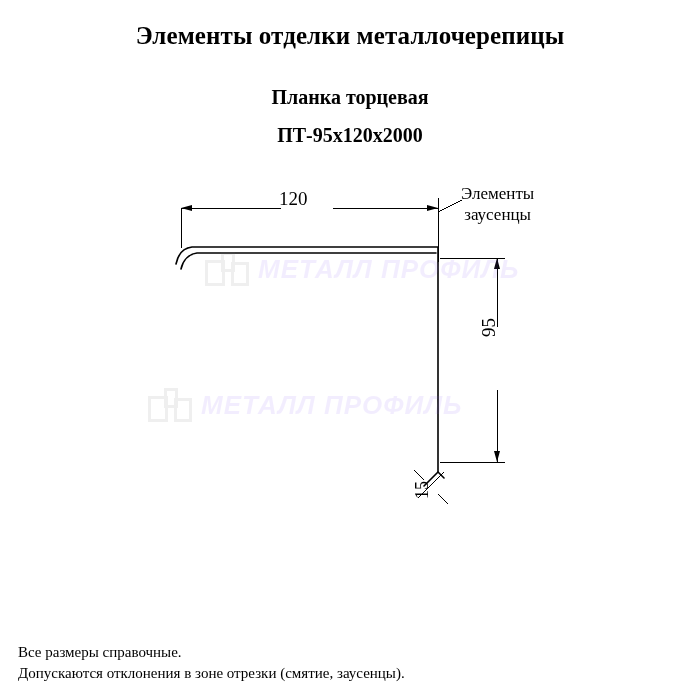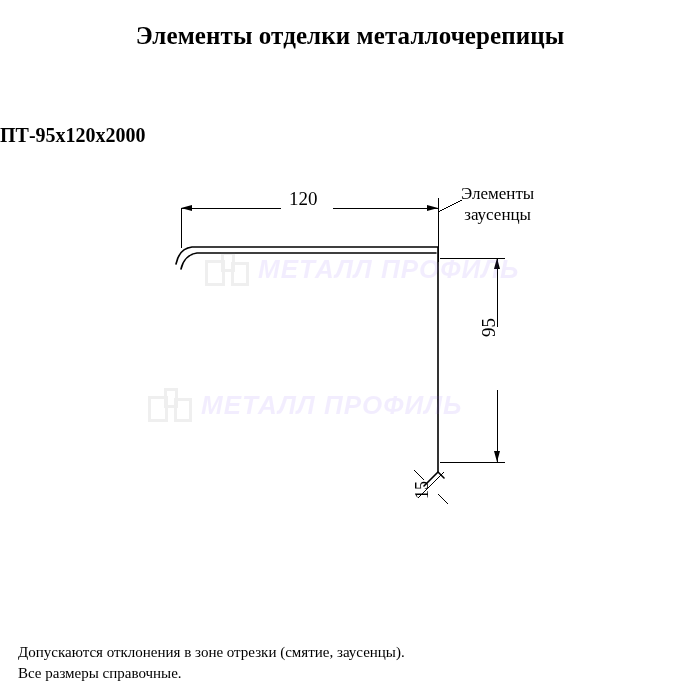--- a/index.html
+++ b/index.html
@@ -39,20 +39,21 @@
     text-align: center;
     font-family: "Liberation Serif", serif;
     font-weight: bold;
     font-size: 20px;
   }
   .code {
     position: absolute;
     top: 124px;
     left: 0;
     width: 700px;
+    text-align: center;
     font-family: "Liberation Serif", serif;
     font-weight: bold;
     font-size: 20px;
   }
   .drawing {
     position: absolute;
     top: 0;
     left: 0;
     width: 700px;
     height: 700px;
@@ -90,21 +91,21 @@
   .wm-logo .b1 { left: 0; top: 8px; width: 20px; height: 26px; }
   .wm-logo .b2 { left: 16px; top: 0px; width: 14px; height: 20px; }
   .wm-logo .b3 { left: 26px; top: 10px; width: 18px; height: 24px; }
   .label {
     position: absolute;
     font-family: "Liberation Serif", serif;
     font-size: 19px;
     color: #000;
     white-space: nowrap;
   }
-  .label-120 { left: 289px; top: 188px; }
+  .label-120 { left: 279px; top: 188px; }
   .label-95 {
     left: 478px;
     top: 337px;
     transform: rotate(-90deg);
     transform-origin: left top;
   }
   .label-15 {
     left: 412px;
     top: 499px;
     transform: rotate(-90deg);
@@ -127,20 +128,21 @@
     line-height: 21px;
     color: #000;
   }
 </style>
 </head>
 <body>
 
 <div class="page">
 
   <div class="title">Элементы отделки металлочерепицы</div>
+  <div class="subtitle">Планка торцевая</div>
   <div class="code">ПТ-95x120x2000</div>
 
   <svg class="drawing" viewBox="0 0 700 700">
 
     <g stroke="#000000" stroke-width="1" fill="none" shape-rendering="crispEdges">
 
       <line x1="181" y1="208" x2="281" y2="208"></line>
       <line x1="333" y1="208" x2="438" y2="208"></line>
 
       <line x1="181" y1="208" x2="181" y2="248"></line>
@@ -194,17 +196,17 @@
   <div class="label label-120">120</div>
   <div class="label label-95">95</div>
   <div class="label label-15">15</div>
 
   <div class="label label-face">
     <div>Элементы</div>
     <div>заусенцы</div>
   </div>
 
   <div class="footnotes">
+    <div>Все размеры справочные.</div>
     <div>Допускаются отклонения в зоне отрезки (смятие, заусенцы).</div>
-    <div>Все размеры справочные.</div>
   </div>
 
 </div>
 
 </body></html>

